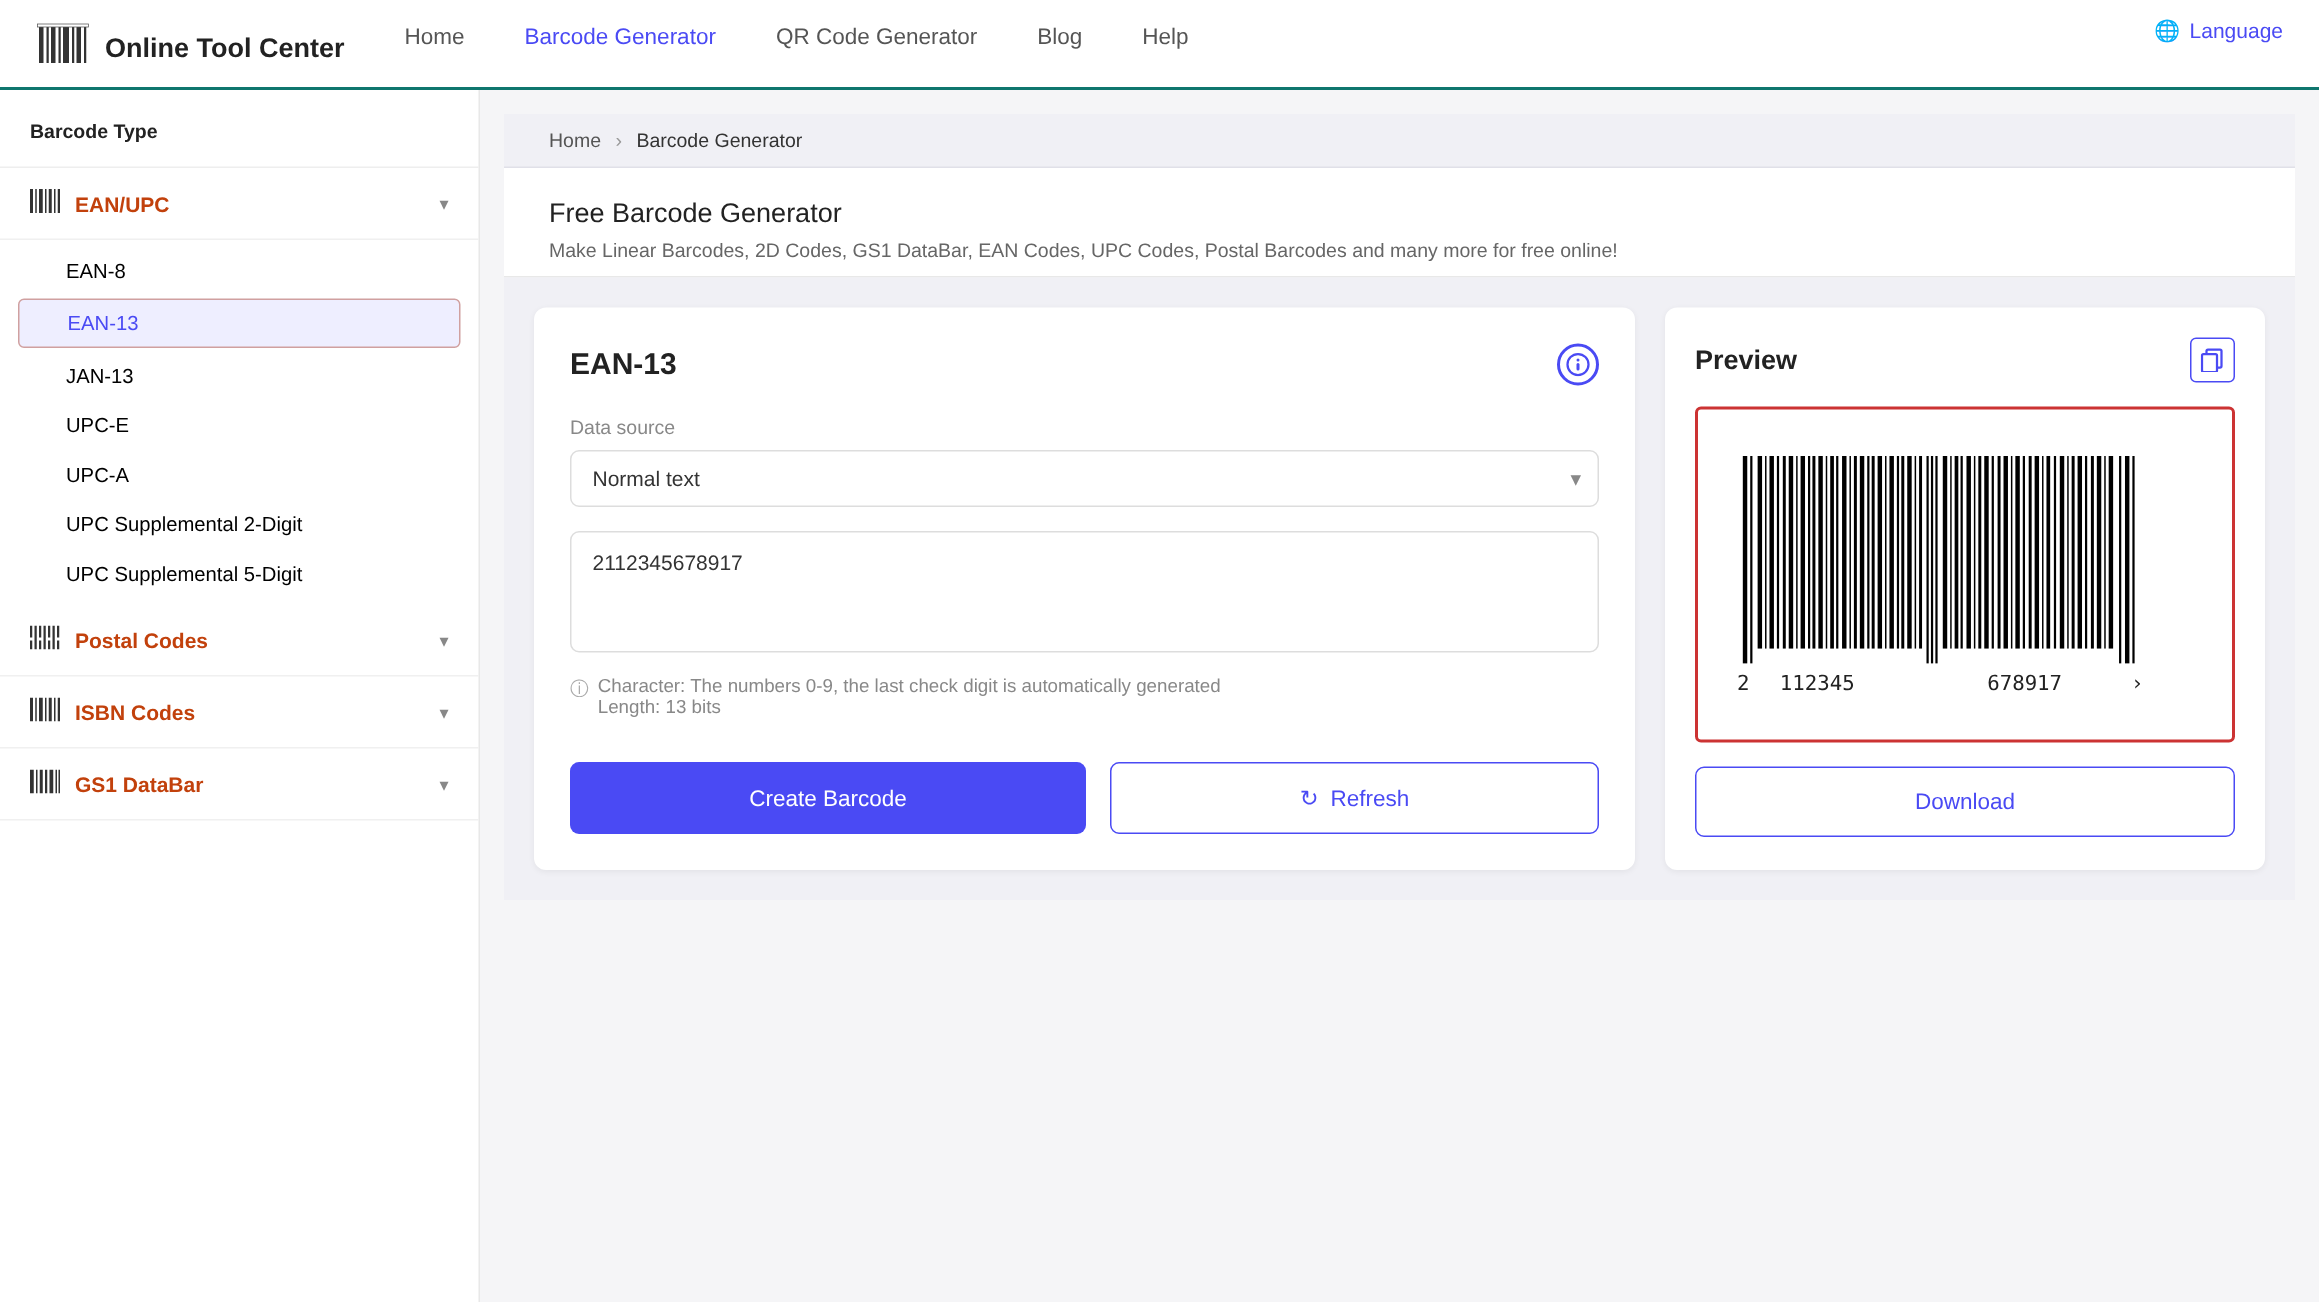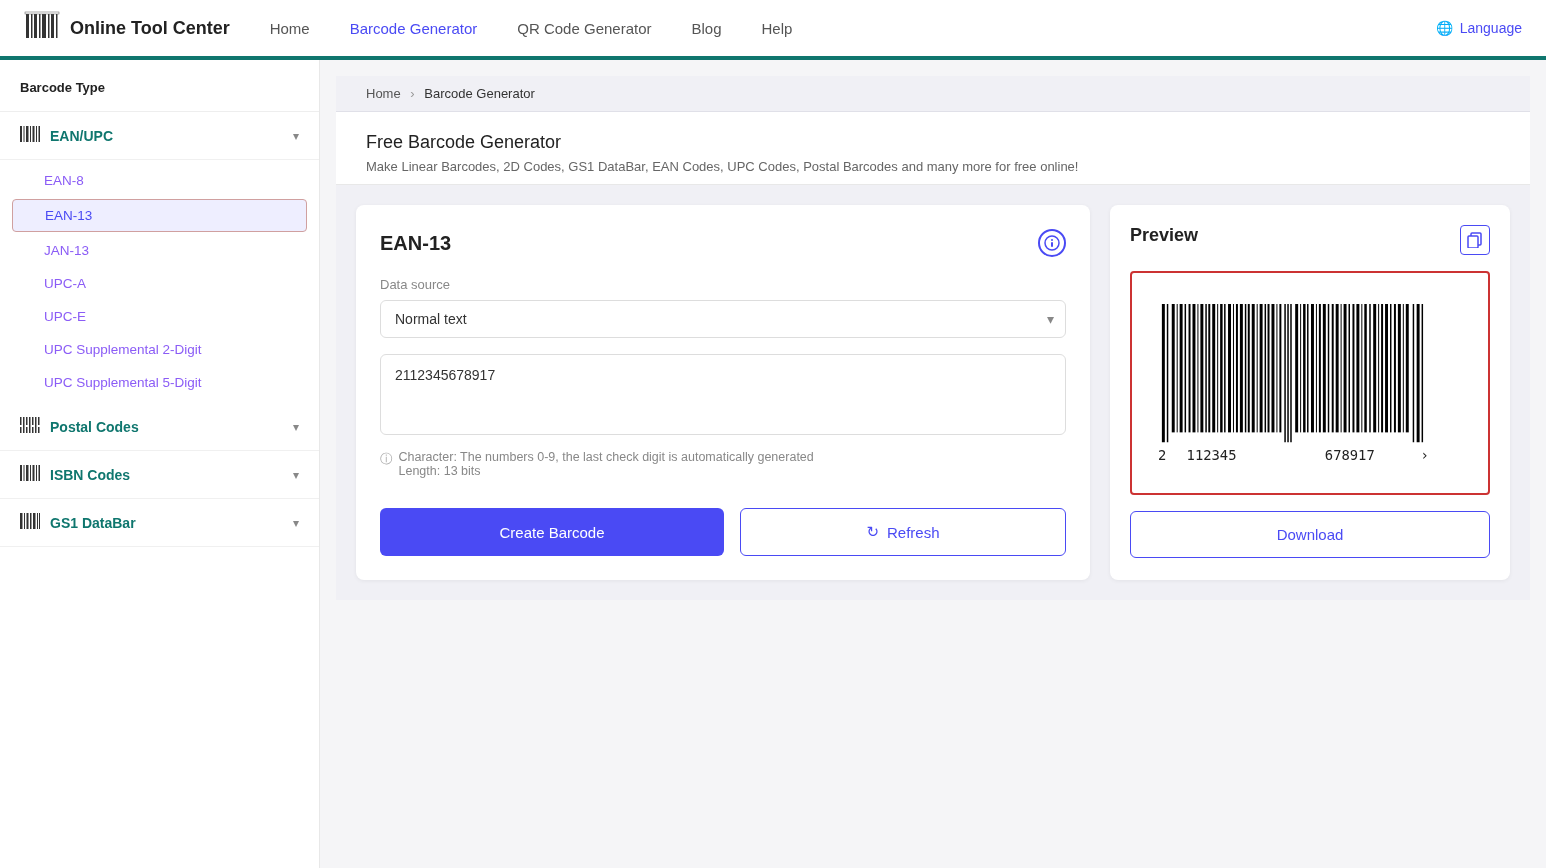--- a/index.html
+++ b/index.html
@@ -1,23 +1,23 @@
 <!DOCTYPE html>
 <html><head>
   <meta charset="utf-8">
   <style>
     * { box-sizing: border-box; margin: 0; padding: 0; }
     body { font-family: -apple-system, BlinkMacSystemFont, 'Segoe UI', Arial, sans-serif; background: #f5f5f7; color: #333; font-size: 14px; }
 
     
     .header {
       background: #fff;
-      border-bottom: 4px solid #0f766e;
-      display: flex;
-      align-items: center;
+      border-bottom: 2px solid #0f766e;
+      display: flex;
+      align-items: flex-start;
       padding: 12px 24px;
       height: 60px;
       gap: 40px;
     }
     .logo {
       display: flex;
       align-items: center;
       gap: 10px;
       font-size: 18px;
       font-weight: 700;
@@ -75,33 +75,33 @@
       align-items: center;
       justify-content: space-between;
       cursor: pointer;
       border-bottom: 1px solid #f0f0f0;
     }
     .sidebar-category-inner {
       display: flex;
       align-items: center;
       gap: 10px;
       font-weight: 600;
-      color: #0f766e;
+      color: #c2410c;
       font-size: 14px;
     }
     .chevron {
       font-size: 12px;
       color: #888;
     }
     .sidebar-sub-items {
       padding: 4px 0;
     }
     .sidebar-sub-item {
       padding: 9px 20px 9px 44px;
-      color: #8b5cf6;
+      color: #000000;
       cursor: pointer;
       font-size: 13.5px;
     }
     .sidebar-sub-item.active {
       background: #eeeeff;
       color: #4a4af4;
       border: 1.5px solid #d0a0a0;
       border-radius: 4px;
       margin: 2px 12px;
       padding: 8px 12px 8px 32px;
@@ -276,20 +276,21 @@
       flex: 1;
       display: flex;
       align-items: center;
       justify-content: center;
       gap: 8px;
     }
 
     
     .preview-header {
       display: flex;
+      align-items: center;
       justify-content: space-between;
       margin-bottom: 16px;
     }
     .preview-title {
       font-size: 18px;
       font-weight: 600;
       color: #222;
     }
     .copy-icon {
       color: #4a4af4;
@@ -377,22 +378,22 @@
           </svg>
         </span>
         <span>EAN/UPC</span>
       </div>
       <span class="chevron">▾</span>
     </div>
     <div class="sidebar-sub-items">
       <div class="sidebar-sub-item">EAN-8</div>
       <div class="sidebar-sub-item active">EAN-13</div>
       <div class="sidebar-sub-item">JAN-13</div>
+      <div class="sidebar-sub-item">UPC-E</div>
       <div class="sidebar-sub-item">UPC-A</div>
-      <div class="sidebar-sub-item">UPC-E</div>
       <div class="sidebar-sub-item">UPC Supplemental 2-Digit</div>
       <div class="sidebar-sub-item">UPC Supplemental 5-Digit</div>
     </div>
 
     <div class="sidebar-category">
       <div class="sidebar-category-inner">
         <span>
           <svg width="20" height="16" viewBox="0 0 20 16">
             <rect x="0" y="0" width="1.5" height="8" fill="#333"></rect>
             <rect x="0" y="10" width="1.5" height="6" fill="#333"></rect>

